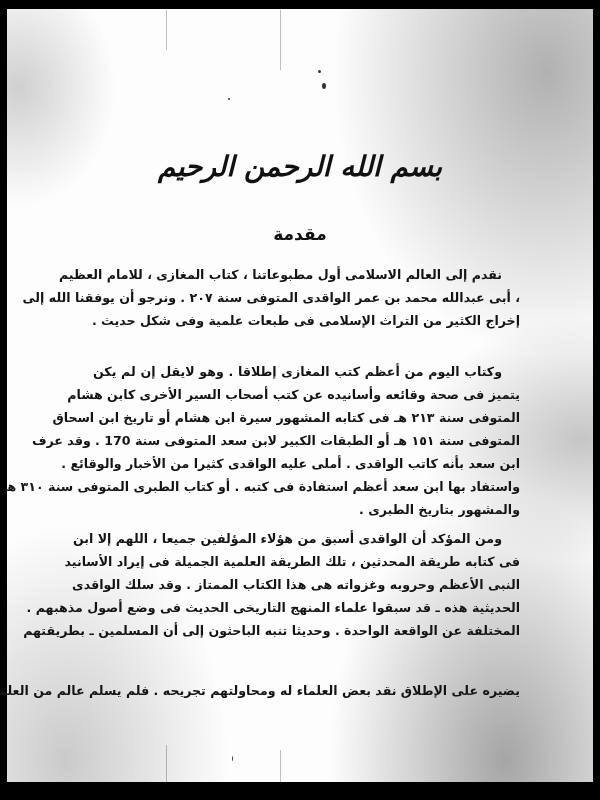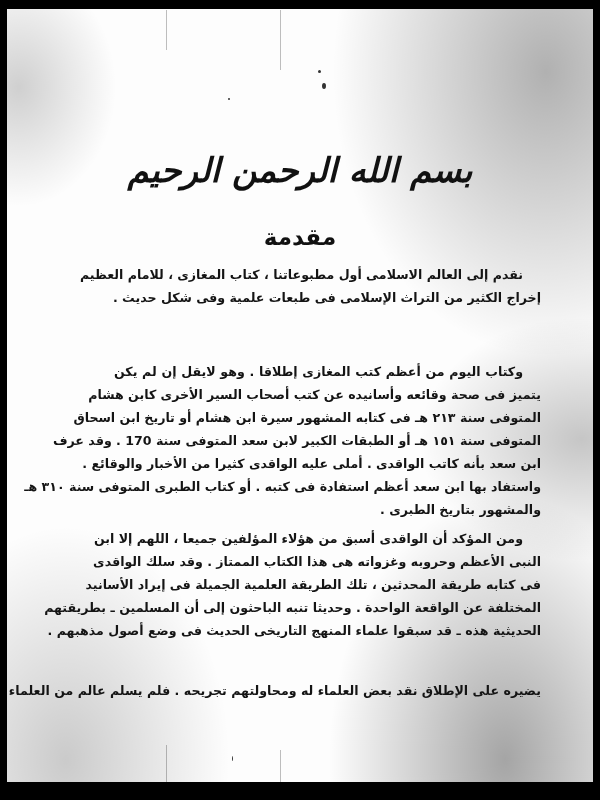--- a/index.html
+++ b/index.html
@@ -35,43 +35,43 @@
       height: 18px;
       background: #000;
     }
     .basmala {
       position: absolute;
       left: 0;
       width: 600px;
       top: 150px;
       text-align: center;
       font-family: "DejaVu Serif", serif;
-      font-size: 34px;
+      font-size: 28px;
       font-weight: bold;
       font-style: italic;
       color: #111;
       direction: rtl;
       letter-spacing: -1px;
     }
     .heading {
       position: absolute;
       left: 0;
       width: 600px;
       top: 224px;
       text-align: center;
       font-family: "DejaVu Sans", sans-serif;
-      font-size: 23px;
+      font-size: 17px;
       font-weight: bold;
       color: #111;
       direction: rtl;
       letter-spacing: 2px;
     }
     .body-text {
       position: absolute;
-      left: 114px;
+      left: 93px;
       width: 427px;
       direction: rtl;
       font-family: "DejaVu Sans", sans-serif;
       font-size: 12.6px;
       font-weight: bold;
       color: #141414;
       line-height: 23px;
     }
     .line {
       display: block;
@@ -116,38 +116,39 @@
 <div class="speck" style="left:322px; top:83px; width:4px; height:6px;"></div>
 <div class="speck" style="left:228px; top:98px; width:2px; height:2px;"></div>
 <div class="speck" style="left:318px; top:70px; width:3px; height:3px;"></div>
 <div class="speck" style="left:232px; top:756px; width:1px; height:5px;"></div>
 
 <div class="basmala">بسم الله الرحمن الرحيم</div>
 <div class="heading">مقدمة</div>
 
 <div class="body-text para" id="p1">
   <span class="line indent">نقدم إلى العالم الاسلامى أول مطبوعاتنا ، كتاب المغازى ، للامام العظيم</span>
+  <span class="line">، أبى عبدالله محمد بن عمر الواقدى المتوفى سنة ٢٠٧ . ونرجو أن يوفقنا الله إلى</span>
   <span class="line last">إخراج الكثير من التراث الإسلامى فى طبعات علمية وفى شكل حديث .</span>
 </div>
 
 <div class="body-text para" id="p2">
   <span class="line indent">وكتاب اليوم من أعظم كتب المغازى إطلاقا . وهو لايقل إن لم يكن</span>
   <span class="line">يتميز فى صحة وقائعه وأسانيده عن كتب أصحاب السير الأخرى كابن هشام</span>
   <span class="line">المتوفى سنة ٢١٣ هـ فى كتابه المشهور سيرة ابن هشام أو تاريخ ابن اسحاق</span>
   <span class="line">المتوفى سنة ١٥١ هـ أو الطبقات الكبير لابن سعد المتوفى سنة 170 . وقد عرف</span>
   <span class="line">ابن سعد بأنه كاتب الواقدى . أملى عليه الواقدى كثيرا من الأخبار والوقائع .</span>
   <span class="line">واستفاد بها ابن سعد أعظم استفادة فى كتبه . أو كتاب الطبرى المتوفى سنة ٣١٠ هـ</span>
   <span class="line last">والمشهور بتاريخ الطبرى .</span>
 </div>
 
 <div class="body-text para" id="p3">
   <span class="line indent">ومن المؤكد أن الواقدى أسبق من هؤلاء المؤلفين جميعا ، اللهم إلا ابن</span>
+  <span class="line">فى كتابه طريقة المحدثين ، تلك الطريقة العلمية الجميلة فى إيراد الأسانيد</span>
   <span class="line">النبى الأعظم وحروبه وغزواته هى هذا الكتاب الممتاز . وقد سلك الواقدى</span>
-  <span class="line">فى كتابه طريقة المحدثين ، تلك الطريقة العلمية الجميلة فى إيراد الأسانيد</span>
+  <span class="line last">الحديثية هذه ـ قد سبقوا علماء المنهج التاريخى الحديث فى وضع أصول مذهبهم .</span>
   <span class="line">المختلفة عن الواقعة الواحدة . وحديثا تنبه الباحثون إلى أن المسلمين ـ بطريقتهم</span>
-  <span class="line last">الحديثية هذه ـ قد سبقوا علماء المنهج التاريخى الحديث فى وضع أصول مذهبهم .</span>
 </div>
 
 <div class="body-text para" id="p4">
   <span class="line">يضيره على الإطلاق نقد بعض العلماء له ومحاولتهم تجريحه . فلم يسلم عالم من العلماء</span>
 </div>
 
 <div class="bottom-black"></div>
 
 </body></html>

